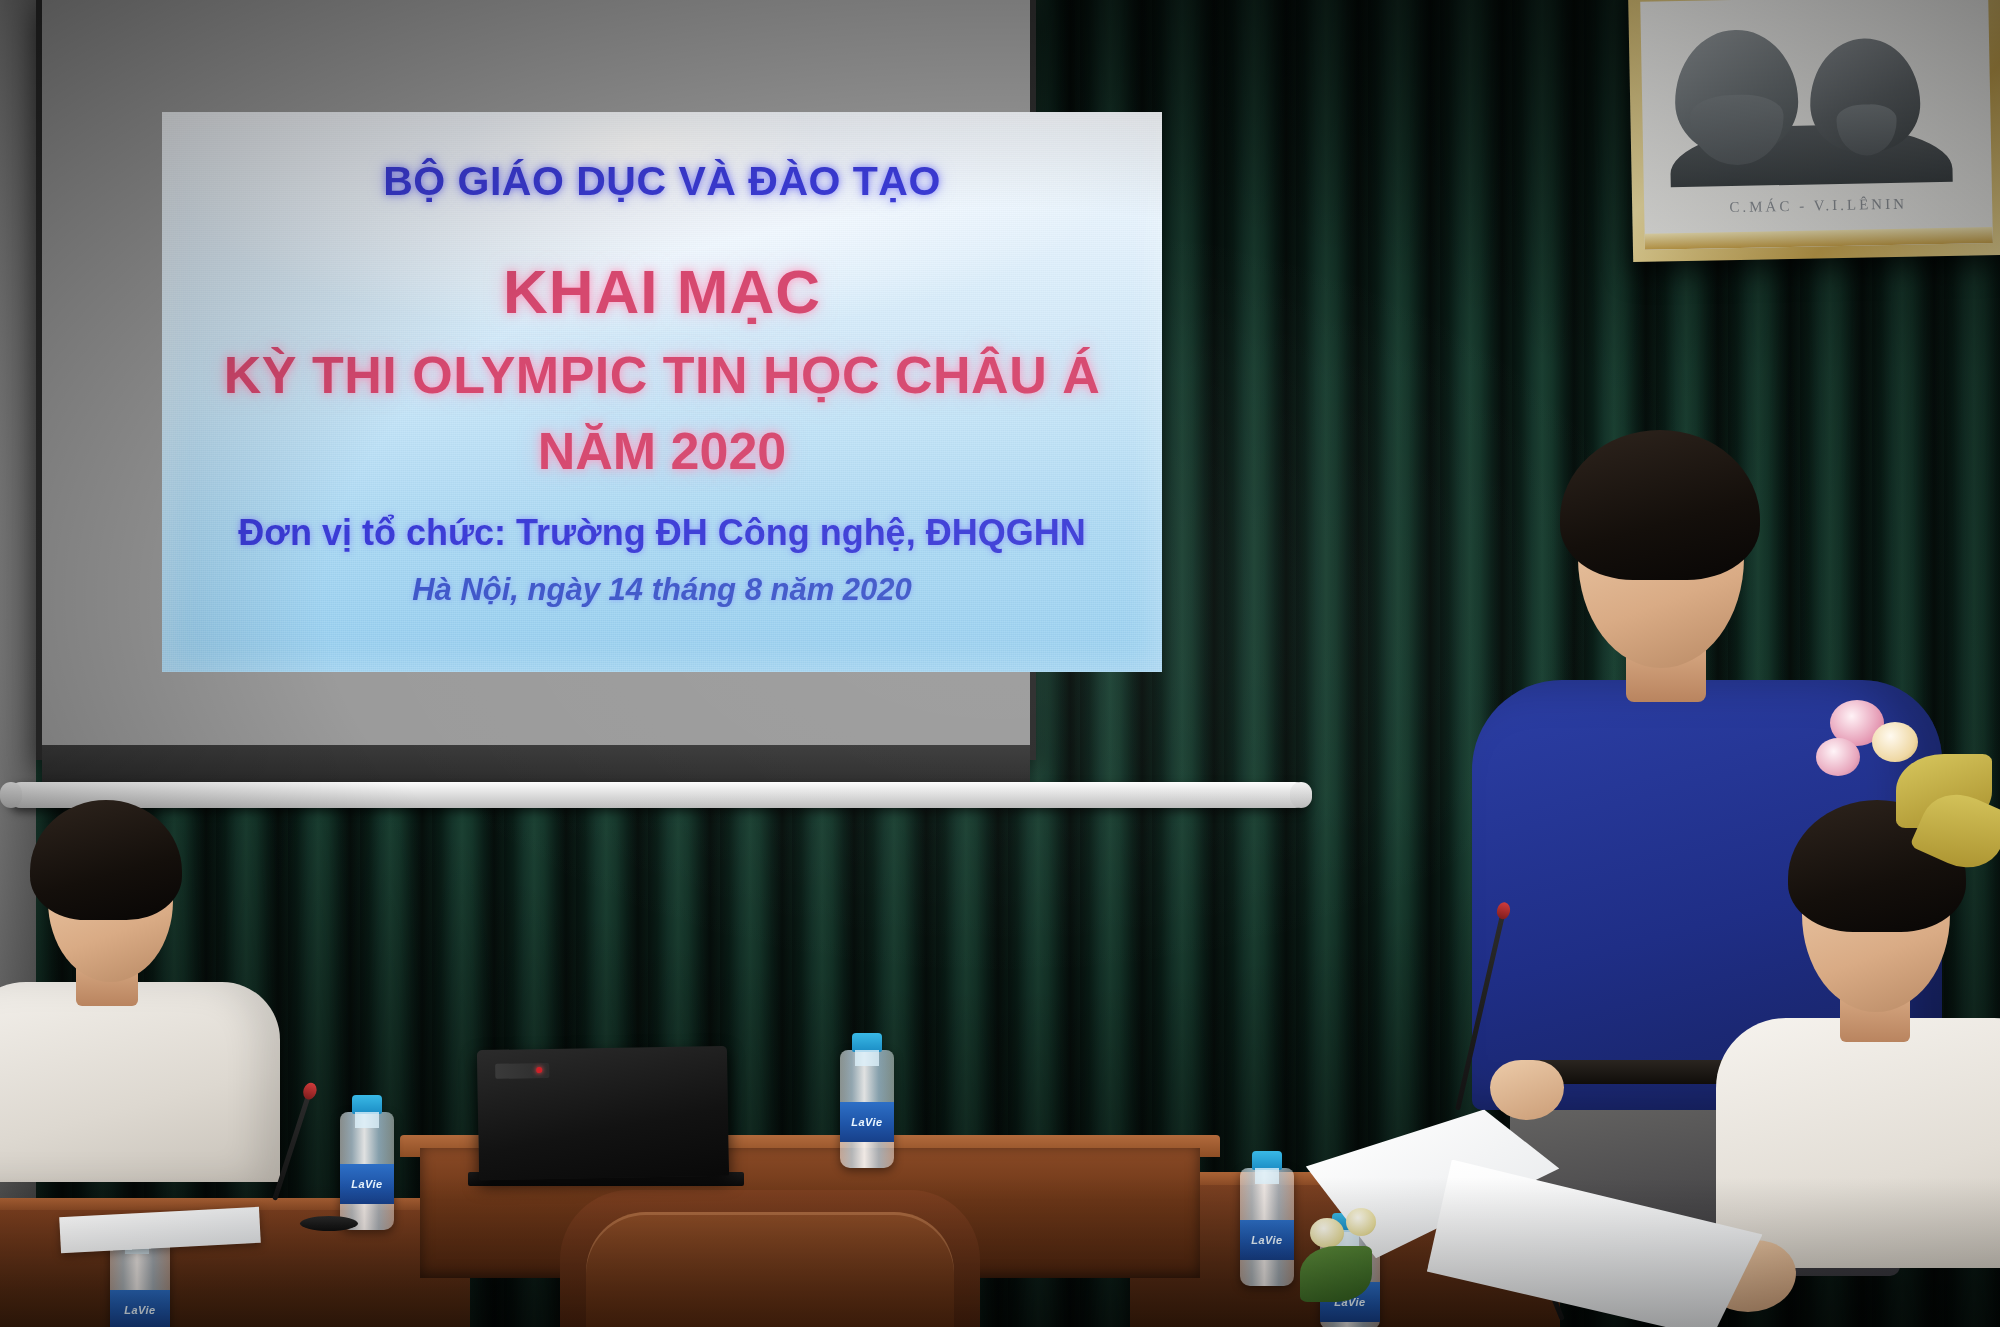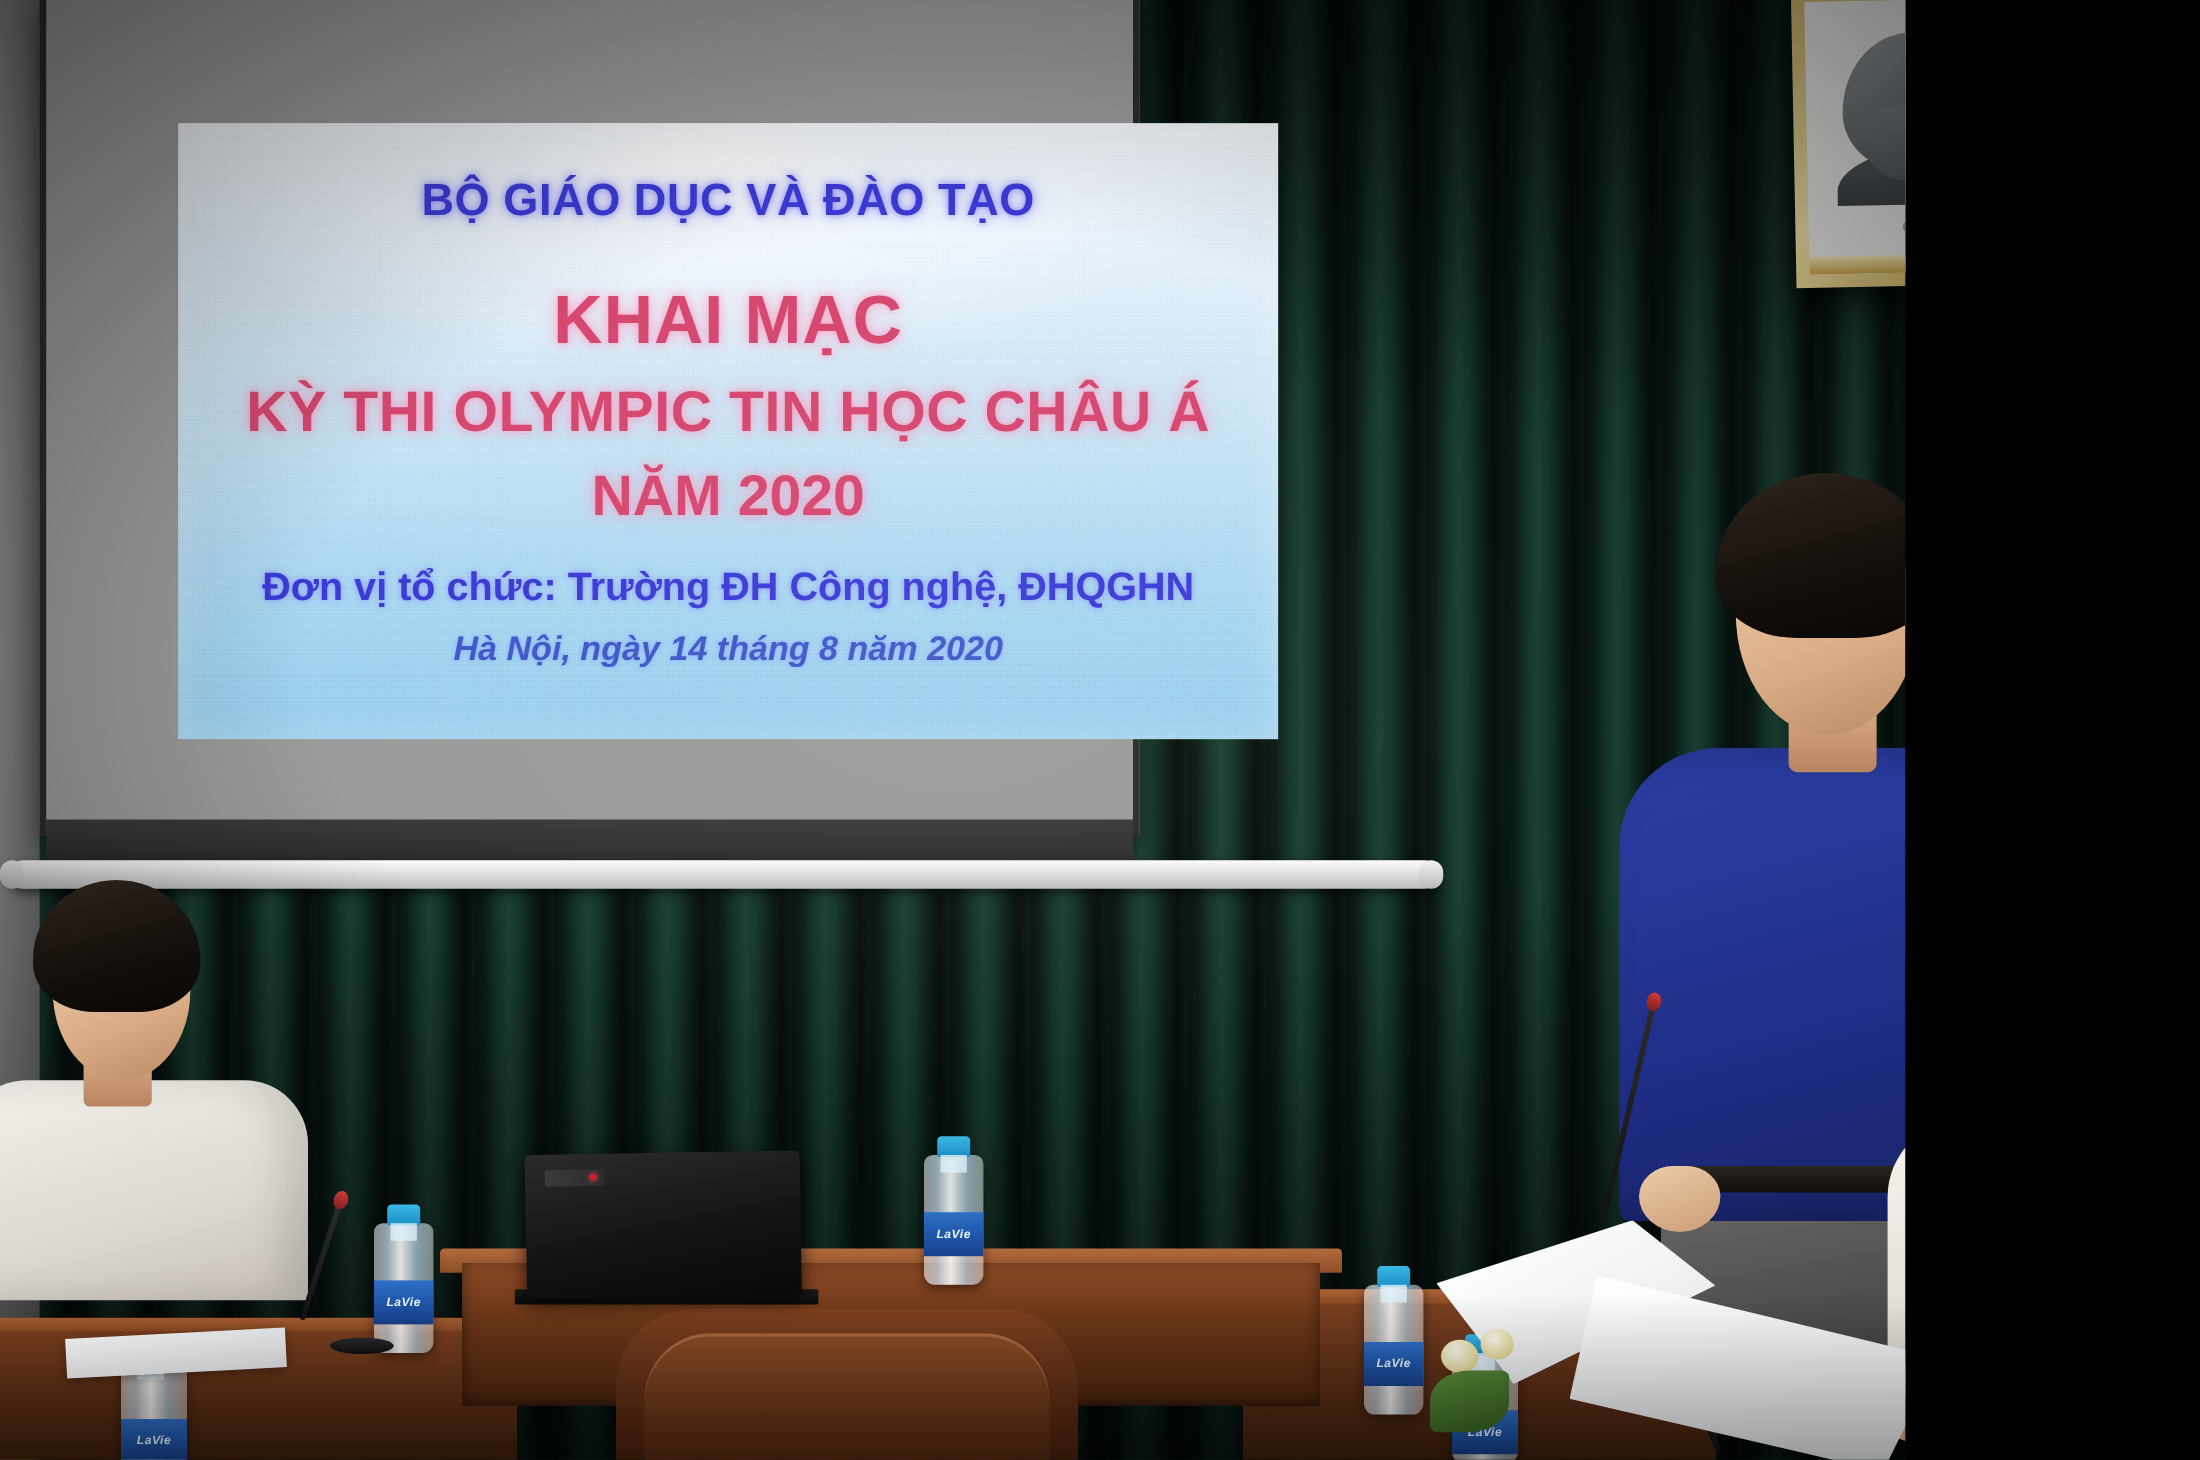--- a/index.html
+++ b/index.html
@@ -1,18 +1,18 @@
 <!DOCTYPE html>
 <html><head>
 <meta charset="utf-8">
 <style>
   html,body{margin:0;padding:0;background:#000;}
   body{font-family:"Liberation Sans",sans-serif;}
 
-  #stage{position:relative;width:1732px;height:1327px;overflow:hidden;
+  #stage{position:relative;width:2000px;height:1327px;overflow:hidden;
     background:#0d1a14;}
 
   
   .curtain{position:absolute;inset:0;
     background:
       repeating-linear-gradient(90deg,
         #071410 0px, #0a1f18 9px, #15372c 20px, #1d4536 30px,
         #163a2d 40px, #0b2019 52px, #060f0c 62px, #0a1b15 72px);
   }
   .curtain-shade{position:absolute;inset:0;

